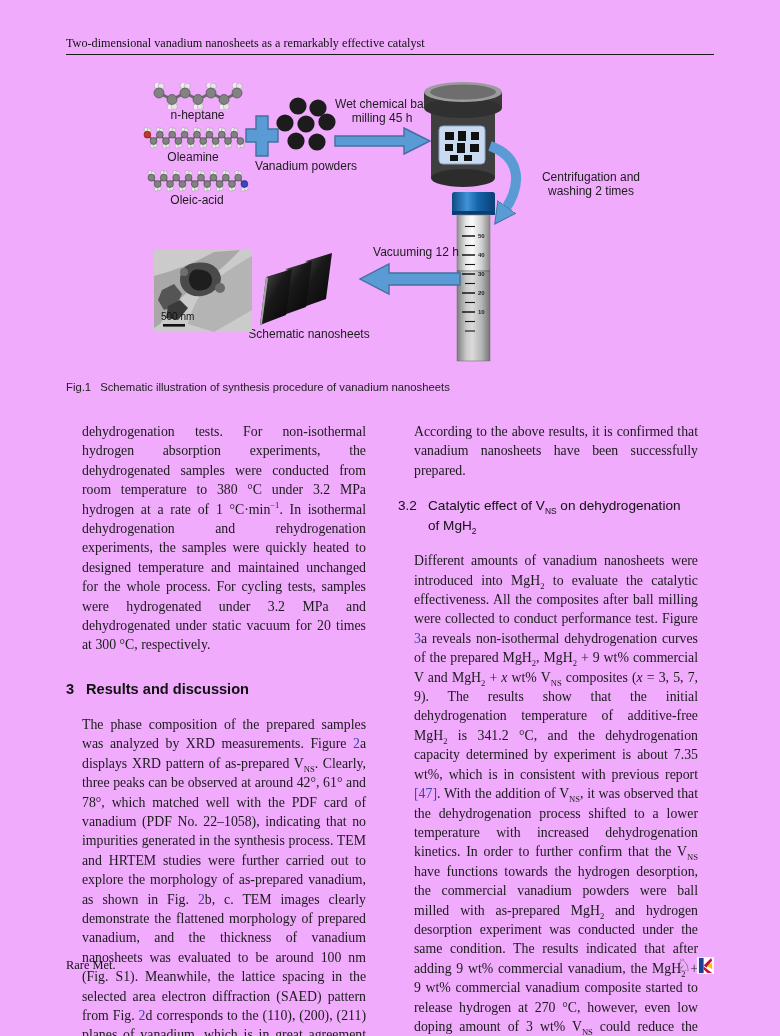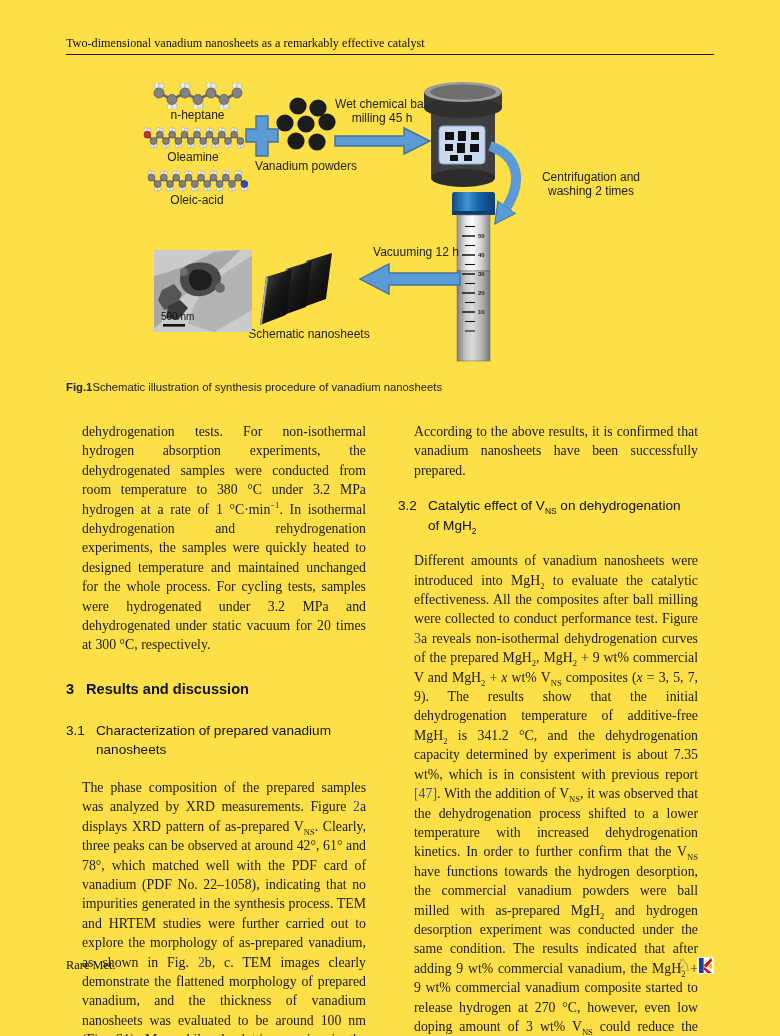--- a/index.html
+++ b/index.html
@@ -1,30 +1,30 @@
 <!DOCTYPE html>
 <html><head>
 <meta charset="utf-8">
 <style>
   html,body{margin:0;padding:0;background:#ffffff;}
-  .page{position:relative;width:780px;height:1036px;background:#fde047;overflow:hidden;
+  .page{position:relative;width:780px;height:1036px;background:#f0abfc;overflow:hidden;
         font-family:"Liberation Serif",serif;color:#1a1a1a;
         --link:#3a46b5;--fig-blue:#5b9bd5;--fig-blue-dark:#41719c;}
   
   .runhead{position:absolute;left:66px;top:36px;width:648px;font-size:12.2px;color:#111;}
   .headrule{position:absolute;left:66px;top:54px;width:648px;border-bottom:1.6px solid #1a1a1a;}
   
   .fig{position:absolute;left:66px;top:75px;width:648px;height:302px;}
   .fig .abs{position:absolute;}
   .figlabel{font-family:"Liberation Sans",sans-serif;font-size:12px;line-height:14px;color:#1c1c1c;text-align:center;}
   .blue-shape{fill:var(--fig-blue);stroke:var(--fig-blue-dark);stroke-width:1.4;}
   
   .caption{position:absolute;left:66px;top:381px;width:648px;font-family:"Liberation Sans",sans-serif;
            font-size:11.3px;color:#222;}
-  .caption .cl{font-weight:bold;}
+  .caption .cl{font-weight:normal;margin-right:9px;}
   
   .cols{position:absolute;left:66px;top:406px;width:648px;display:flex;gap:16px;}
   .col{width:316px;}
   .body-p{margin:16px;font-size:13.8px;line-height:19.4px;text-align:justify;}
   .body-p sub,.subhead sub{font-size:62%;line-height:0;}
   .body-p sup{font-size:62%;line-height:0;}
   .link{color:var(--link);}
   .mainhead{display:flex;margin:26px 0 0;font-family:"Liberation Sans",sans-serif;
             font-weight:bold;font-size:14.6px;color:#111;}
   .mainhead .num{flex:0 0 20px;}
@@ -355,24 +355,20 @@
 
   <div class="cols">
     <div class="col">
       <p class="body-p">dehydrogenation tests. For non-isothermal hydrogen absorption experiments, the dehydrogenated samples were conducted from room temperature to 380 °C under 3.2 MPa hydrogen at a rate of 1 °C·min<sup>−1</sup>. In isothermal dehydrogenation and rehydrogenation experiments, the samples were quickly heated to designed temperature and maintained unchanged for the whole process. For cycling tests, samples were hydrogenated under 3.2 MPa and dehydrogenated under static vacuum for 20 times at 300 °C, respectively.</p>
 
       <div class="mainhead">
         <span class="num">3</span>
         <span>Results and discussion</span>
       </div>
 
-      <div class="subhead">
-        <span class="num">3.1</span>
-        <span class="st">Characterization of prepared vanadium nanosheets</span>
-      </div>
 
       <p class="body-p" style="margin-top:18px;">The phase composition of the prepared samples was analyzed by XRD measurements. Figure <span class="link">2</span>a displays XRD pattern of as-prepared V<sub>NS</sub>. Clearly, three peaks can be observed at around 42°, 61° and 78°, which matched well with the PDF card of vanadium (PDF No. 22–1058), indicating that no impurities generated in the synthesis process. TEM and HRTEM studies were further carried out to explore the morphology of as-prepared vanadium, as shown in Fig. <span class="link">2</span>b, c. TEM images clearly demonstrate the flattened morphology of prepared vanadium, and the thickness of vanadium nanosheets was evaluated to be around 100 nm (Fig. S1). Meanwhile, the lattice spacing in the selected area electron diffraction (SAED) pattern from Fig. <span class="link">2</span>d corresponds to the (110), (200), (211) planes of vanadium, which is in great agreement with XRD result.</p>
     </div>
 
     <div class="col">
       <p class="body-p">According to the above results, it is confirmed that vanadium nanosheets have been successfully prepared.</p>
 
       <div class="subhead" style="margin-top:14px;">
         <span class="num">3.2</span>
         <span class="st">Catalytic effect of V<sub>NS</sub> on dehydrogenation of MgH<sub>2</sub></span>

